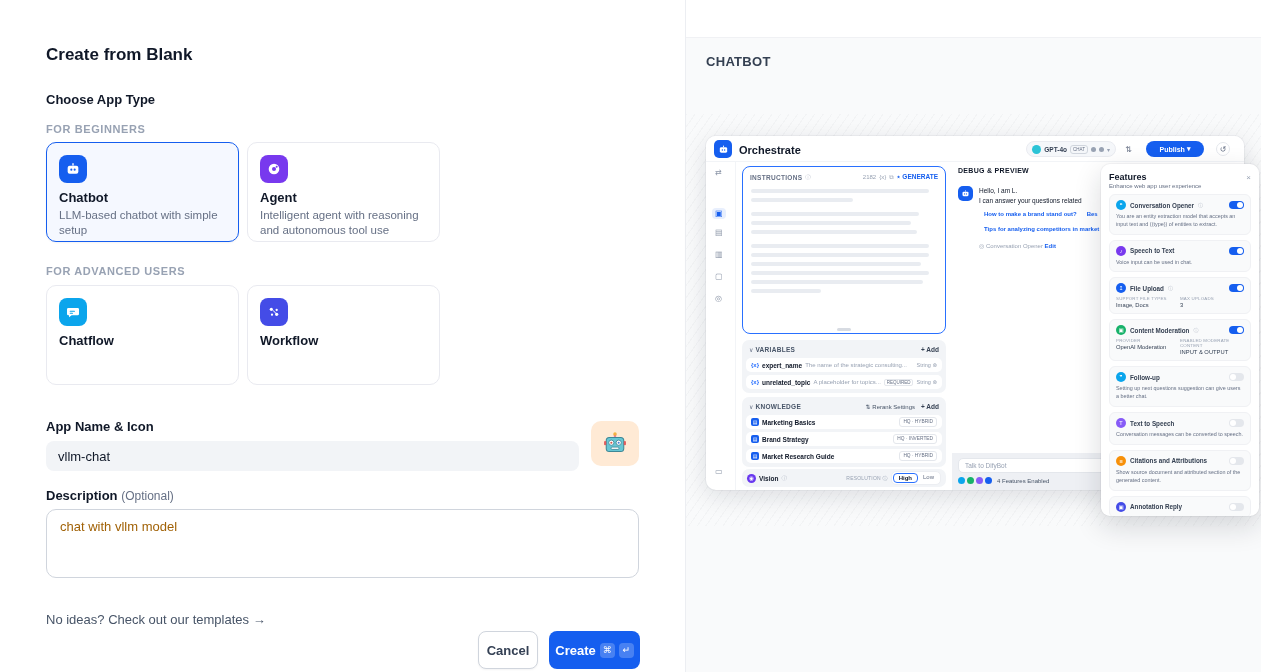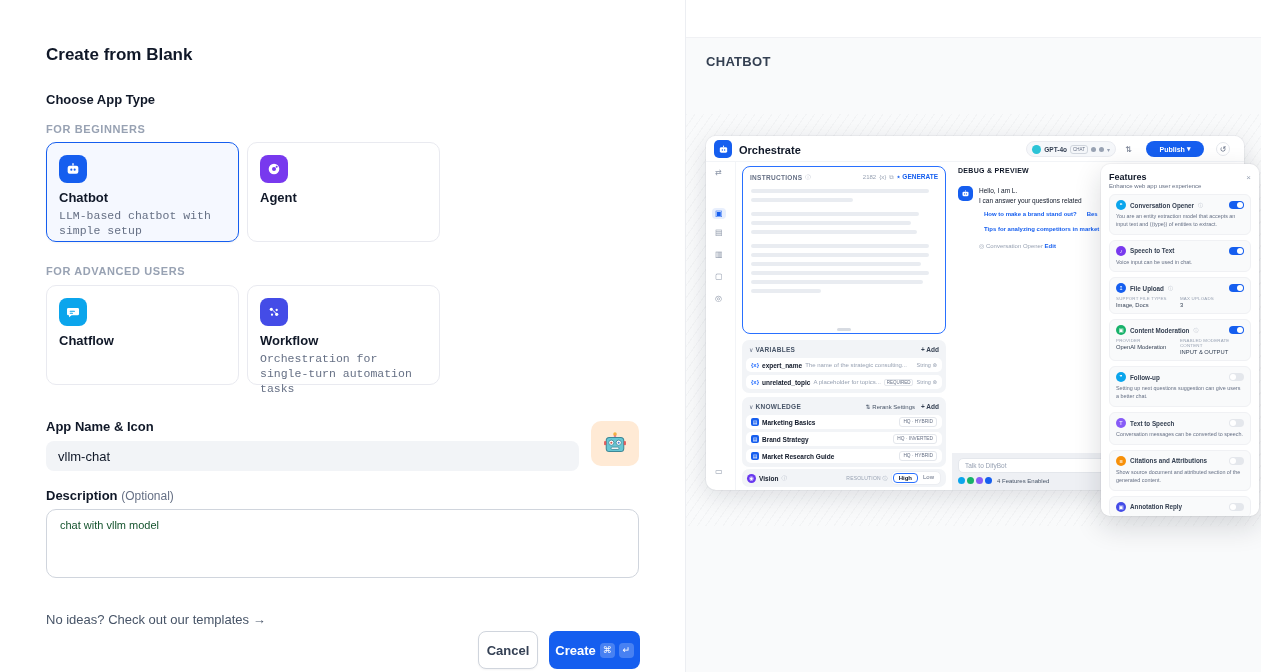--- a/index.html
+++ b/index.html
@@ -10,27 +10,27 @@
   .left { position:absolute; left:0; top:0; width:685px; height:672px; background:#fff; }
   .modal-title { position:absolute; left:46px; top:45px; font-size:17px; font-weight:bold; color:#101828; }
   .choose-label { position:absolute; left:46px; top:92px; font-size:13px; font-weight:bold; color:#101828; }
   .sec-label { position:absolute; left:46px; font-size:11px; font-weight:600; color:#98a2b3; letter-spacing:.6px; }
   .cards-row { position:absolute; left:46px; display:flex; gap:8px; }
   .type-card { width:193px; height:100px; background:#fff; border:1px solid #e9eaf0; border-radius:10px; padding:12px; cursor:pointer; }
   .type-card.selected { border:1.5px solid #155EEF; background:#f5f8ff; box-shadow:0 1px 2px rgba(16,24,40,.05); }
   .type-icon { width:28px; height:28px; border-radius:8px; display:flex; align-items:center; justify-content:center; }
   .type-icon svg { width:16px; height:16px; }
   .type-name { margin-top:7px; font-size:13px; font-weight:bold; color:#101828; }
-  .type-desc { margin-top:3px; font-size:11.5px; line-height:1.32; color:#667085;font-family:Liberation Mono, monospace; }
+  .type-desc { margin-top:3px; font-size:11.5px; line-height:1.32; color:#667085; }
 
   .field-label { position:absolute; left:46px; font-size:13px; font-weight:bold; color:#101828; }
   .optional { font-weight:normal; color:#667085; font-size:12px; }
   .name-input { position:absolute; left:46px; top:441px; width:533px; height:30px; background:#f2f4f7; border:none; border-radius:8px; padding:0 12px; font-size:13px; color:#101828; font-family:"Liberation Sans",sans-serif; }
   .emoji-btn { position:absolute; left:591px; top:421px; width:48px; height:45px; background:#ffead5; border-radius:10px; display:flex; align-items:center; justify-content:center; cursor:pointer; }
-  .desc-area { position:absolute; left:46px; top:509px; width:593px; height:69px; background:#fff; border:1px solid #d0d5dd; border-radius:10px; padding:9px 13px; font-size:11px; color:#14532d; resize:none; font-family:"Liberation Sans",sans-serif; }
+  .desc-area { position:absolute; left:46px; top:509px; width:593px; height:69px; background:#fff; border:1px solid #d0d5dd; border-radius:10px; padding:9px 13px; font-size:13px; color:#a16207; resize:none; font-family:"Liberation Sans",sans-serif; }
 
   .templates-link { position:absolute; left:46px; top:612px; font-size:13px; color:#475467; cursor:pointer; }
   .btn { position:absolute; top:631px; height:38px; border-radius:8px; font-size:13px; font-weight:bold; display:flex; align-items:center; justify-content:center; cursor:pointer; }
   .btn-cancel { left:478px; width:60px; background:#fff; border:1px solid #d0d5dd; color:#344054; box-shadow:0 1px 2px rgba(16,24,40,.05); }
   .btn-create { left:549px; width:91px; background:#155EEF; border:none; color:#fff; gap:4px; }
   .kbd { display:inline-flex; align-items:center; justify-content:center; width:15px; height:15px; border-radius:4px; background:rgba(255,255,255,.22); font-size:9px; font-weight:normal; }
 
   
   .right { position:absolute; left:685px; top:0; width:576px; height:672px; background:#f9fafb; border-left:1px solid #eceef2; }
   .right-topstrip { position:absolute; left:0; top:0; width:576px; height:38px; background:#fff; border-bottom:1px solid #f0f1f4; }
@@ -159,20 +159,21 @@
       </div>
       <div class="type-card">
         <div class="type-icon" style="background:#7839EE">
           <svg viewBox="0 0 24 24">
               <circle cx="12" cy="12" r="8" fill="#fff"></circle>
               <circle cx="12" cy="12" r="3" fill="#7839EE"></circle>
               <circle cx="16" cy="8.5" r="1.5" fill="#7839EE"></circle>
             </svg>
         </div>
         <div class="type-name">Agent</div>
+        <div class="type-desc">Intelligent agent with reasoning and autonomous tool use</div>
       </div>
     </div>
 
     <div class="sec-label" style="top:265px">FOR ADVANCED USERS</div>
 
     <div class="cards-row" style="top:285px">
       <div class="type-card">
         <div class="type-icon" style="background:#0BA5EC">
           <svg viewBox="0 0 24 24">
               <path d="M5 6h14a2 2 0 0 1 2 2v7a2 2 0 0 1-2 2h-9l-4 3v-3H5a2 2 0 0 1-2-2V8a2 2 0 0 1 2-2z" fill="#fff"></path>
@@ -186,21 +187,20 @@
         <div class="type-icon" style="background:#444CE7">
           <svg viewBox="0 0 24 24">
               <circle cx="8" cy="8" r="2.4" fill="#fff"></circle>
               <circle cx="16" cy="9" r="1.7" fill="#fff"></circle>
               <circle cx="9" cy="16" r="1.7" fill="#fff"></circle>
               <circle cx="16" cy="15.5" r="2.4" fill="#fff"></circle>
               <path d="M10 9.5c3 1 3 4 5.5 5" stroke="#fff" stroke-width="1.4" fill="none"></path>
             </svg>
         </div>
         <div class="type-name">Workflow</div>
-        <div class="type-desc">Orchestration for single-turn automation tasks</div>
       </div>
     </div>
 
     <div class="field-label" style="top:419px">App Name &amp; Icon</div>
     <input class="name-input" type="text" value="vllm-chat" style="">
     <div class="emoji-btn">
       <svg width="28" height="28" viewBox="0 0 32 32">
         <rect x="14.6" y="4" width="2.8" height="4" rx="1.2" fill="#e57697"></rect>
           <circle cx="16" cy="4.5" r="2" fill="#f4b13e"></circle>
         <rect x="6" y="8.5" width="20" height="16" rx="3.5" fill="#66c6d4" stroke="#3e8796" stroke-width="1.2"></rect>

